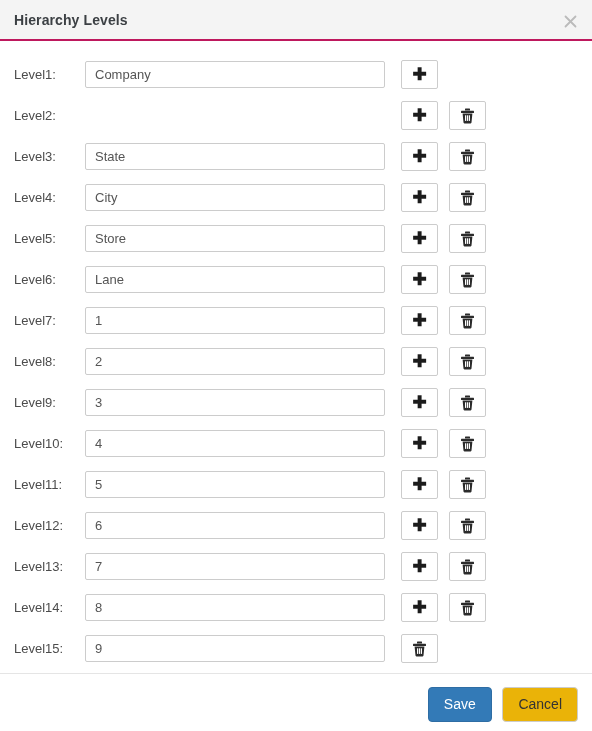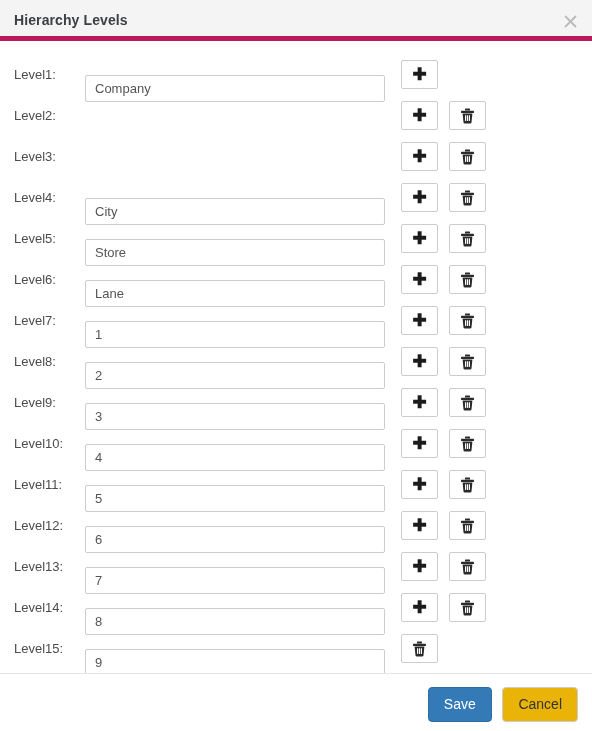--- a/index.html
+++ b/index.html
@@ -25,21 +25,21 @@
     box-sizing: border-box;
     display: flex;
     flex-direction: column;
   }
 
   
   .modal-header {
     position: relative;
     height: 41px;
     background: #f4f4f4;
-    border-bottom: 5px solid #be185d;
+    border-bottom: 2px solid #be185d;
     box-sizing: border-box;
     flex: 0 0 auto;
   }
   .modal-title {
     position: absolute;
     left: 14px;
     top: 12px;
     font-size: 14px;
     font-weight: bold;
     color: #3c4044;
@@ -95,21 +95,20 @@
     height: 27px;
     box-sizing: border-box;
     border: 1px solid #cccccc;
     border-radius: 2px;
     background: #ffffff;
     padding: 0 9px;
     font-family: "Liberation Sans", sans-serif;
     font-size: 13px;
     color: #555555;
     outline: none;
-    margin-top: 14px;
   }
 
   .icon-btn {
     position: absolute;
     top: -1px;
     width: 37px;
     height: 29px;
     box-sizing: border-box;
     border: 1px solid #cccccc;
     border-radius: 2px;
@@ -204,20 +203,21 @@
             <rect x="1" y="2.8" width="13" height="2.1" rx="0.5" fill="#2b2b2b"></rect>
             <path d="M2.6 5.4 h9.8 l-0.9 9.2 a0.9 0.9 0 0 1 -0.9 0.8 h-6.2 a0.9 0.9 0 0 1 -0.9 -0.8 z" fill="#2b2b2b"></path>
             <rect x="5" y="7.3" width="1.2" height="5.6" fill="#ffffff"></rect>
             <rect x="6.9" y="7.3" width="1.2" height="5.6" fill="#ffffff"></rect>
             <rect x="8.8" y="7.3" width="1.2" height="5.6" fill="#ffffff"></rect>
           </svg>
         </button>
       </div>
       <div class="level-row">
         <label class="level-label">Level3:</label>
+        <input type="text" class="level-input" placeholder="" value="State" style="">
         <button class="icon-btn btn-add">
           <span class="plus-glyph">✚</span>
         </button>
         <button class="icon-btn btn-delete">
           <svg class="trash-glyph" width="15" height="16" viewBox="0 0 15 16">
             <rect x="5" y="0.6" width="5" height="2" rx="0.4" fill="#2b2b2b"></rect>
             <rect x="1" y="2.8" width="13" height="2.1" rx="0.5" fill="#2b2b2b"></rect>
             <path d="M2.6 5.4 h9.8 l-0.9 9.2 a0.9 0.9 0 0 1 -0.9 0.8 h-6.2 a0.9 0.9 0 0 1 -0.9 -0.8 z" fill="#2b2b2b"></path>
             <rect x="5" y="7.3" width="1.2" height="5.6" fill="#ffffff"></rect>
             <rect x="6.9" y="7.3" width="1.2" height="5.6" fill="#ffffff"></rect>

